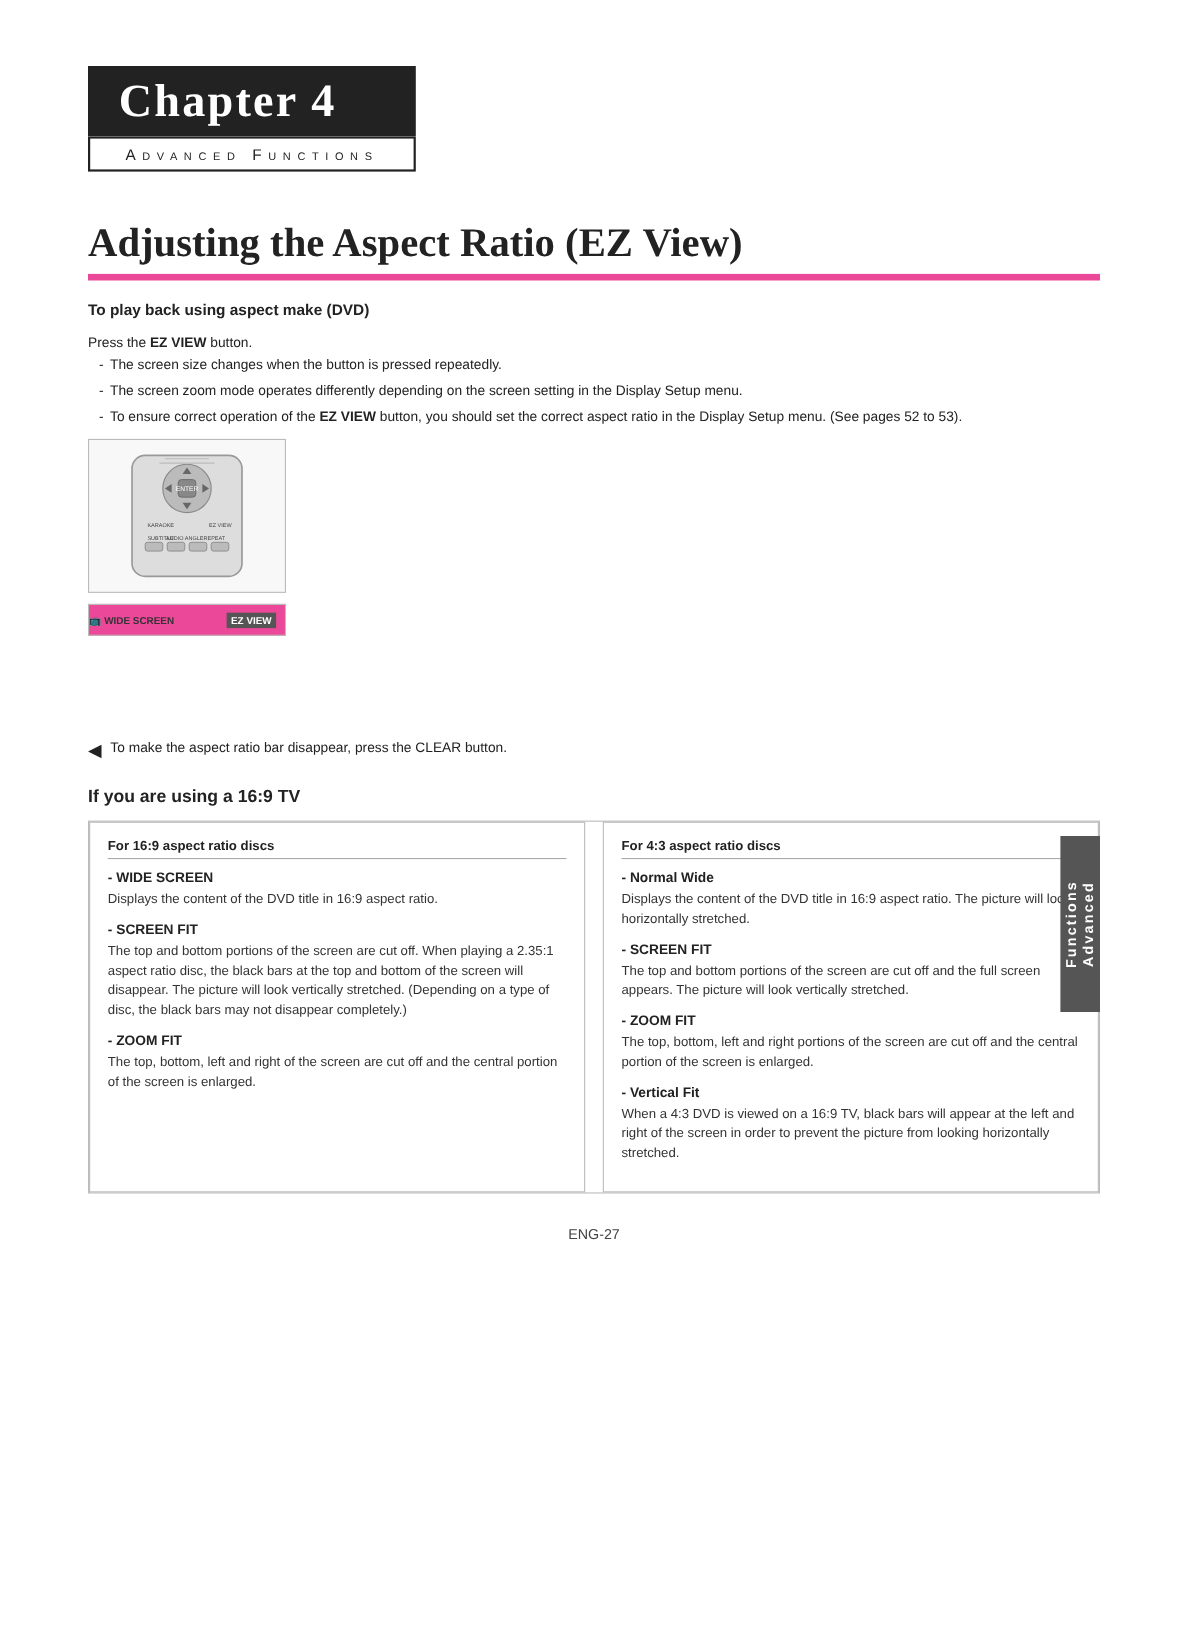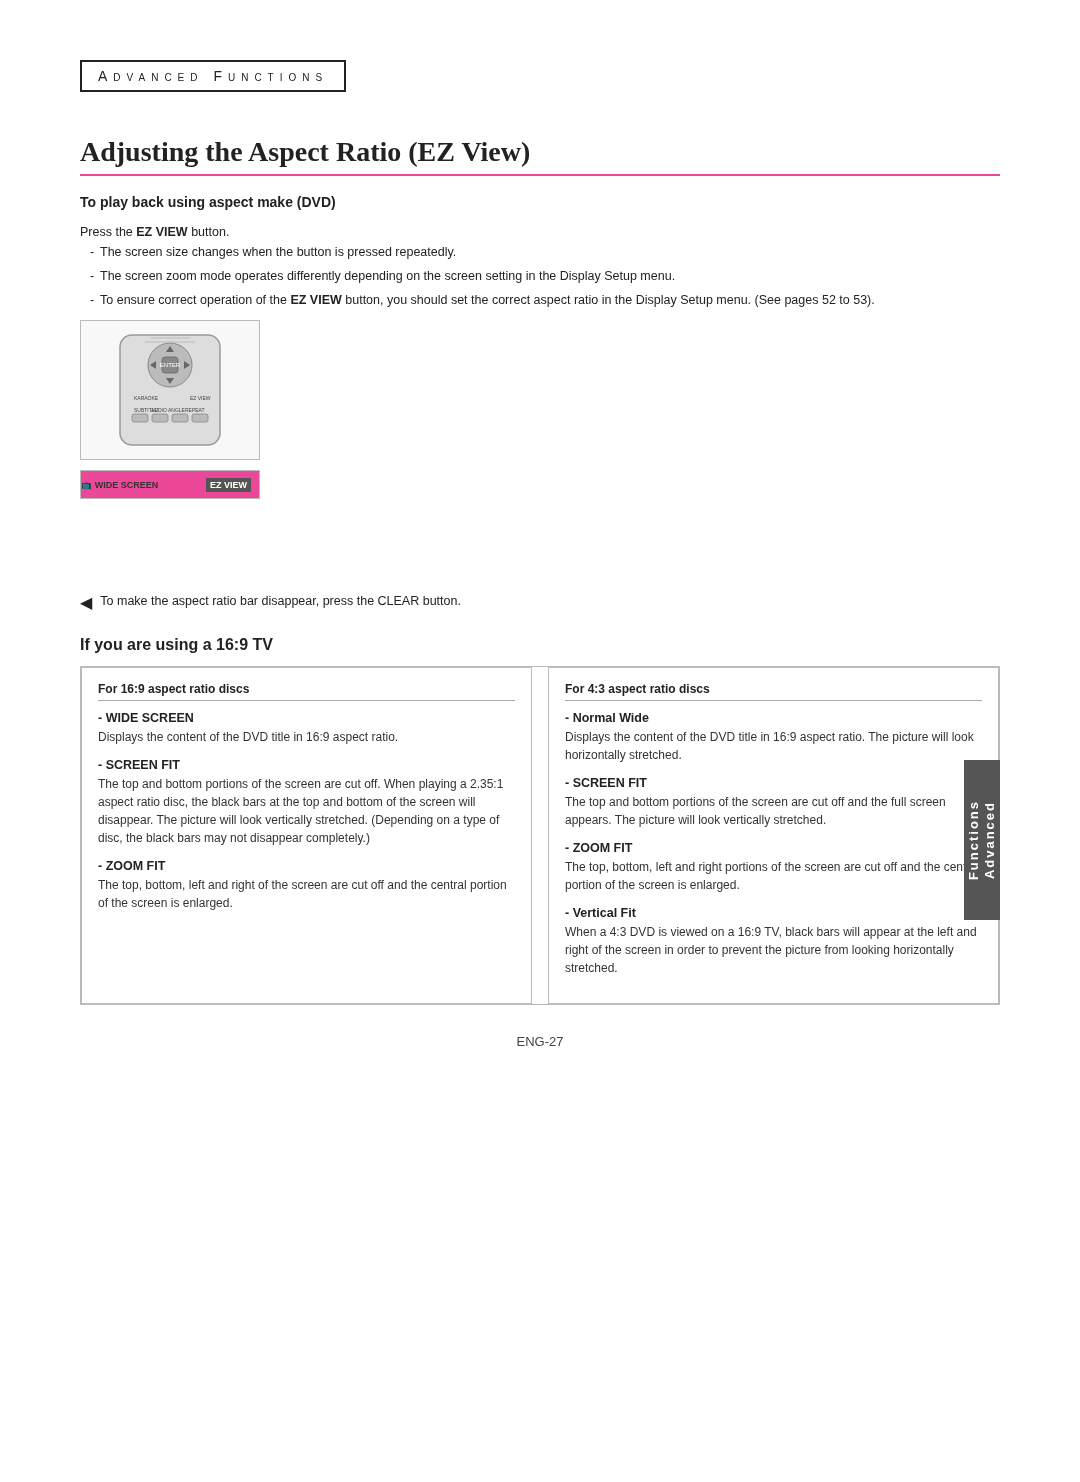--- a/index.html
+++ b/index.html
@@ -29,32 +29,32 @@
       display: block;
     }
     .chapter-subtitle-box {
       background: #fff;
       border: 2px solid #222;
       text-align: center;
       font-size: 14px;
       letter-spacing: 6px;
       font-family: Arial, sans-serif;
       font-variant: small-caps;
-      padding: 6px 16px;
+      padding: 6px 32px;
       display: block;
     }
 
     
     .page-title {
-      font-size: 28px;
+      font-size: 37px;
       font-weight: bold;
       font-family: 'Times New Roman', serif;
       margin-top: 36px;
       margin-bottom: 18px;
-      border-bottom: 2px solid #ec4899;
+      border-bottom: 6px solid #ec4899;
       padding-bottom: 6px;
     }
 
     
     .section-heading {
       font-size: 14px;
       font-weight: bold;
       margin-bottom: 12px;
     }
 
@@ -249,20 +249,21 @@
 
   
   <div class="side-tab-container">
     <div class="side-tab-text">
       <span>Advanced</span><br><span>Functions</span>
     </div>
   </div>
 
   
   <div class="chapter-header">
+    <span class="chapter-title-box">Chapter 4</span>
     <span class="chapter-subtitle-box">Advanced Functions</span>
   </div>
 
   
   <div class="page-title">Adjusting the Aspect Ratio (EZ View)</div>
 
   
   <div class="section-heading">To play back using aspect make (DVD)</div>
 
   

